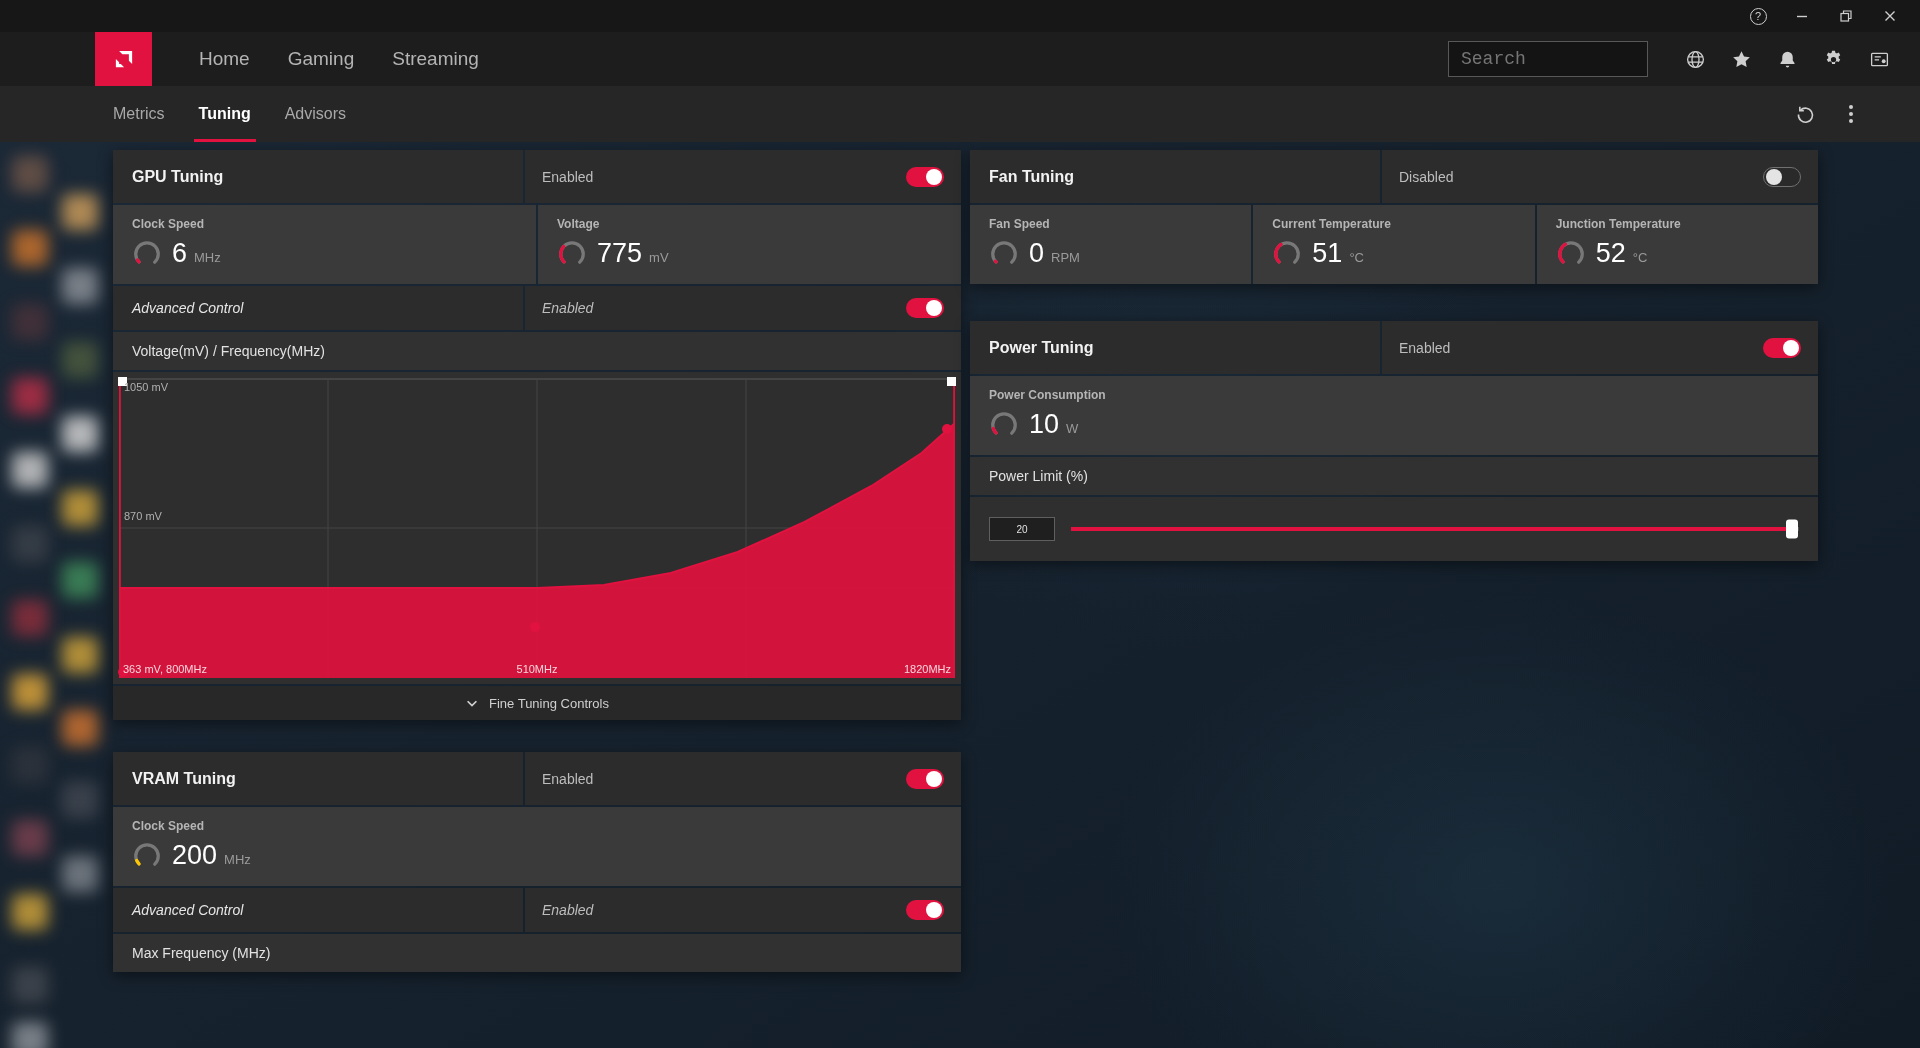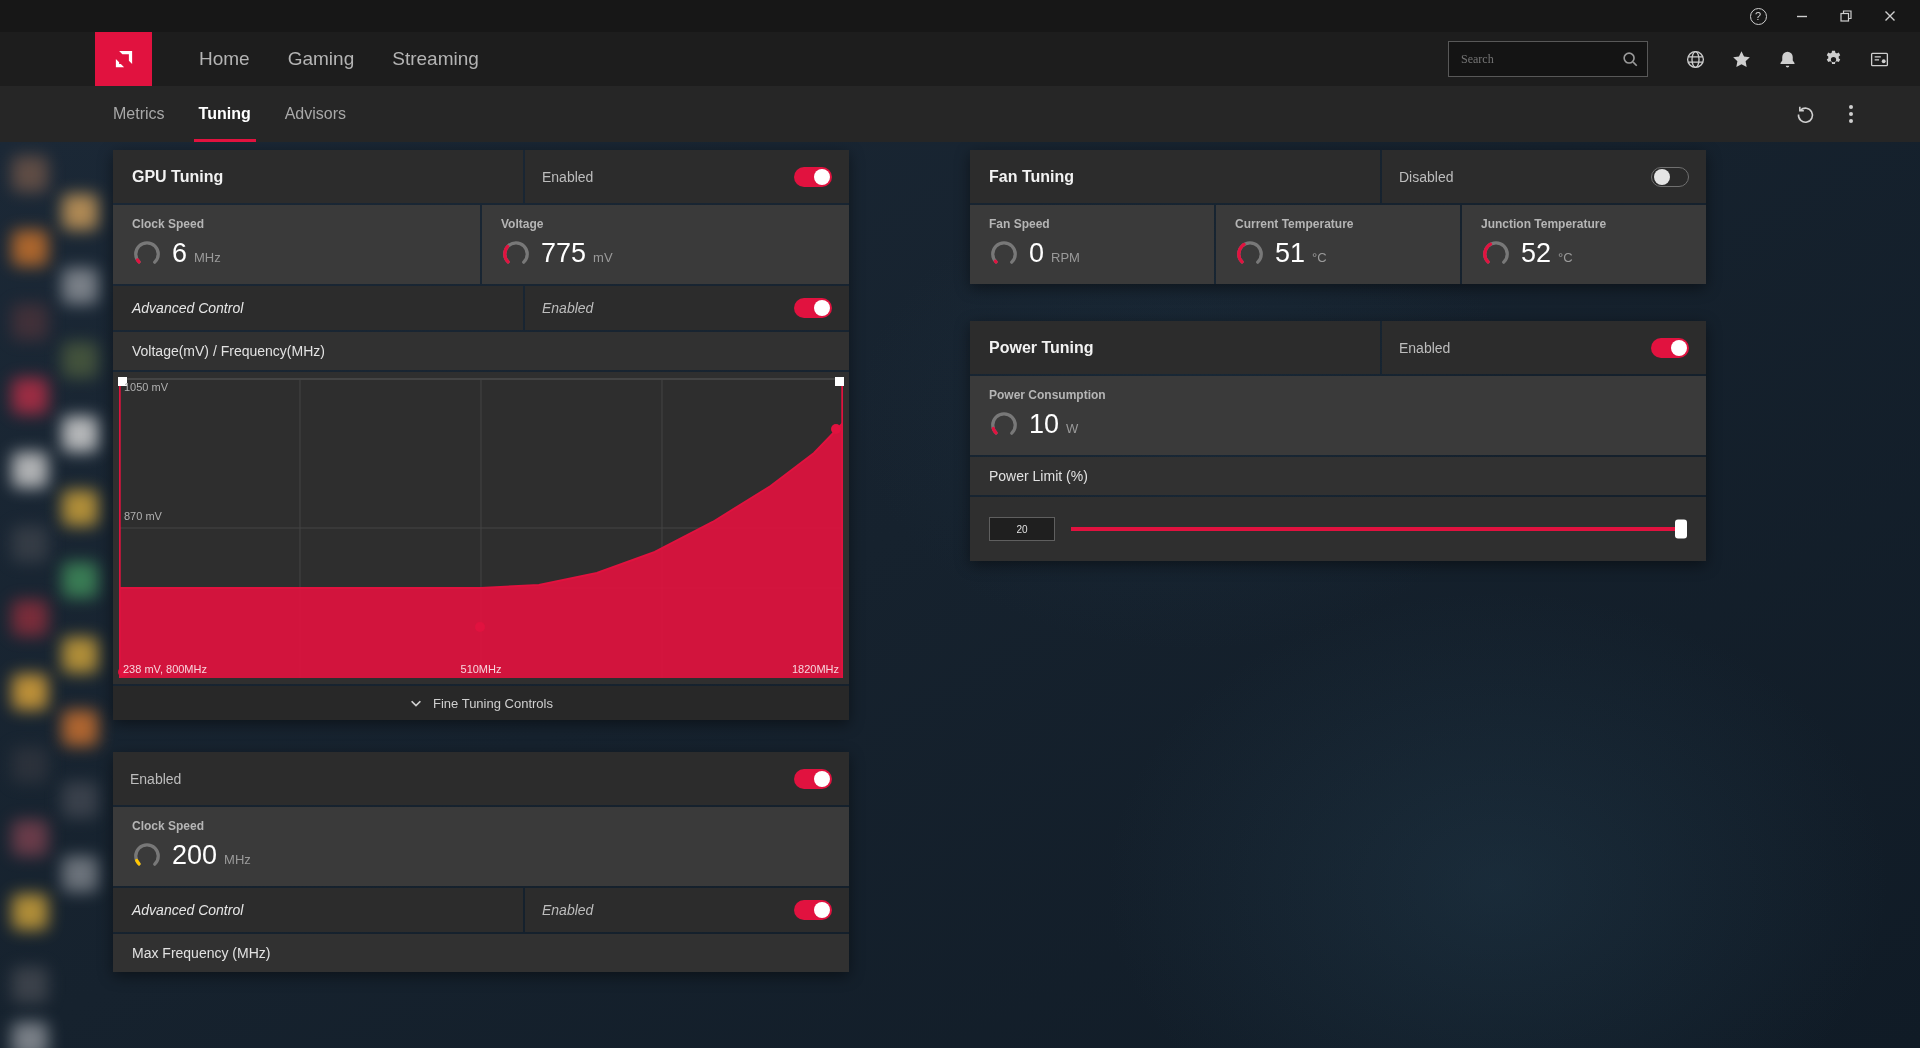--- a/index.html
+++ b/index.html
@@ -21,21 +21,21 @@
     align-items:center; justify-content:center; cursor:pointer; }
   .nav-items { display:flex; height:100%; margin-left:28px; }
   .nav-item { position:relative; display:flex; align-items:center; padding:0 19px; height:100%;
     font-size:19px; color:#b4b4b4; cursor:pointer; }
   .nav-item.active { color:#fff; font-weight:bold; }
   .nav-item.active::after { content:""; position:absolute; left:14px; right:14px; bottom:0;
     height:3px; background:#e1123f; }
   .search-box { margin-left:auto; width:200px; height:36px; border:1px solid #585858;
     background:#141414; display:flex; align-items:center; padding:0 8px 0 12px; }
   .search-box input { flex:1; background:transparent; border:none; outline:none; color:#ef4444;
-    font-size:12px; font-family:Liberation Serif, serif; }
+    font-size:18px; font-family:Liberation Mono, monospace; }
   .nav-icons { display:flex; align-items:center; margin:0 18px 0 24px; }
   .icon-btn { width:46px; height:54px; display:flex; align-items:center; justify-content:center;
     cursor:pointer; }
   .icon-btn svg { width:21px; height:21px; }
 
   
   .subnav { height:56px; background:#262626; display:flex; align-items:center; padding-left:96px; }
   .sub-item { position:relative; height:100%; display:flex; align-items:center; padding:0 17px;
     font-size:16px; color:#a8a8a8; cursor:pointer; }
   .sub-item.active { color:#fff; font-weight:bold; }
@@ -49,21 +49,21 @@
   
   .content { position:absolute; top:142px; left:0; right:0; bottom:0; overflow:hidden;
     background:
       radial-gradient(560px 420px at 78% 82%, rgba(52,92,116,.22), transparent 70%),
       radial-gradient(480px 340px at 62% 30%, rgba(42,74,98,.16), transparent 70%),
       linear-gradient(150deg,#1b2836 0%,#16222e 45%,#101b26 100%); }
   .bg-tiles { position:absolute; inset:0; }
   .tile { position:absolute; width:36px; height:36px; border-radius:6px; filter:blur(8px);
     opacity:.85; }
 
-  .card { position:absolute; width:736px; display:flex; flex-direction:column; gap:2px;
+  .card { position:absolute; width:848px; display:flex; flex-direction:column; gap:2px;
     box-shadow:0 4px 14px rgba(0,0,0,.45); }
   .card-gpu  { left:113px; top:8px; }
   .card-vram { left:113px; top:610px; }
   .card-fan  { left:970px; top:8px; }
   .card-power{ left:970px; top:179px; }
 
   .row { display:flex; gap:2px; }
   .h53 { height:53px; } .h79 { height:79px; } .h44 { height:44px;font-style:italic; }
   .seg-l { flex:0 0 410px; display:flex; align-items:center; padding:0 19px; }
   .seg-r { flex:1; display:flex; align-items:center; justify-content:space-between; padding:0 17px; }
@@ -310,35 +310,38 @@
               <line x1="1" y1="0" x2="1" y2="300" stroke="#e1123f" stroke-width="2" vector-effect="non-scaling-stroke"></line>
               <line x1="999" y1="0" x2="999" y2="300" stroke="#e1123f" stroke-width="2" vector-effect="non-scaling-stroke"></line>
             </svg>
         <div class="curve-marker" style="left: 0.5%; top: 98%;"></div>
             <div class="curve-marker" style="left: 49.8%; top: 83%;"></div>
             <div class="curve-marker" style="left: 99%; top: 17%;"></div>
             <div class="curve-handle" style="left: -1px;"></div>
             <div class="curve-handle" style="right: -1px;"></div>
             <span class="y-tick" style="top: 1%;">1050 mV</span>
             <span class="y-tick" style="top: 44%;">870 mV</span>
-            <span class="x-tick align-left">238 mV, 800MHz</span>
+            <span class="x-tick align-left">363 mV, 800MHz</span>
             <span class="x-tick align-center" style="left: 50%;">510MHz</span>
             <span class="x-tick align-right">1820MHz</span>
           </div>
       </div>
       <div class="row-fine">
         <svg viewBox="0 0 16 16" fill="none" stroke="#cfcfcf" stroke-width="2">
             <path d="M3 6l5 5 5-5"></path>
           </svg>
         <span>Fine Tuning Controls</span>
       </div>
     </div>
 
     <div class="card card-vram">
       <div class="row h53">
+        <div class="seg-l row-header">
+            <span class="card-title">VRAM Tuning</span>
+          </div>
         <div class="seg-r row-header">
           <span class="status">Enabled</span>
           <div class="toggle on">
               <div class="knob"></div>
             </div>
         </div>
       </div>
       <div class="row h79">
         <div class="cell">
           <div class="cell-label">Clock Speed</div>

